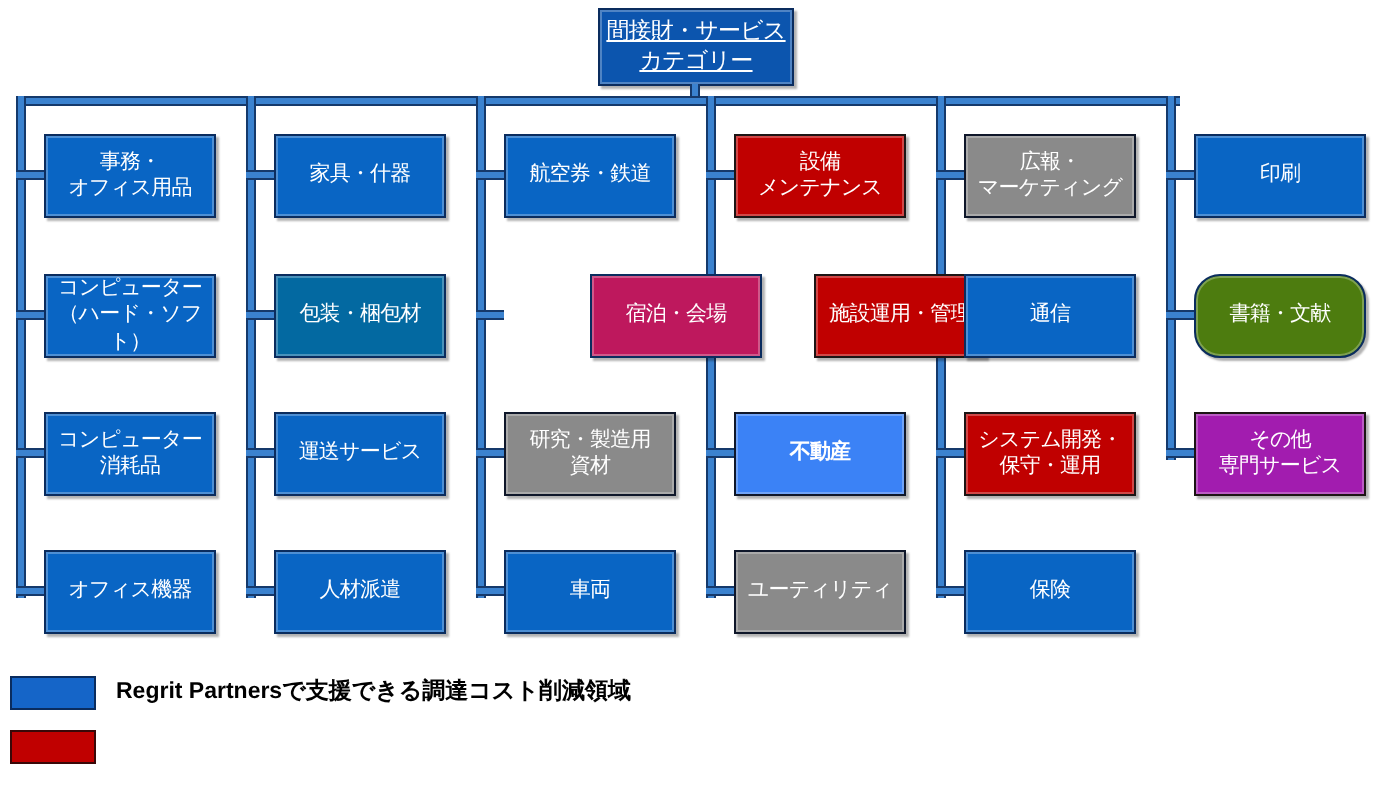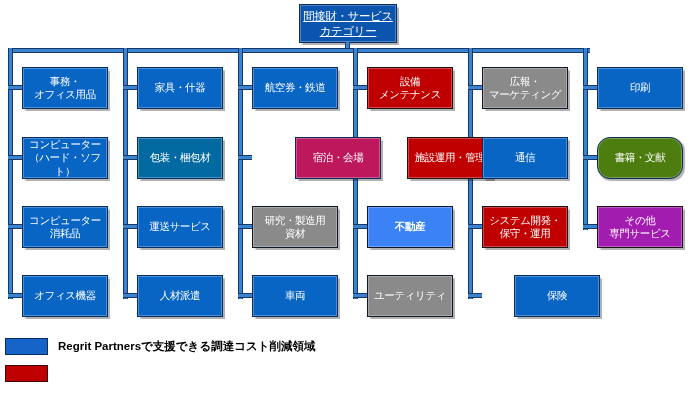--- a/index.html
+++ b/index.html
@@ -92,21 +92,21 @@
       <div class="box red" style="left: 367px; top: 67px; background: rgb(192, 0, 0);">設備
 メンテナンス</div>
       <div class="box red" style="left: 367px; top: 137px; background: rgb(192, 0, 0); margin-left: 40px;">施設運用・管理</div>
       <div class="box gray" style="left: 367px; top: 206px; background: #3b82f6; font-weight: bold;">不動産</div>
       <div class="box gray" style="left: 367px; top: 275px; background: rgb(138, 138, 138);">ユーティリティ</div>
       <div class="box gray" style="left: 482px; top: 67px; background: rgb(138, 138, 138);">広報・
 マーケティング</div>
       <div class="box blue" style="left: 482px; top: 137px; background: rgb(9, 101, 196);">通信</div>
       <div class="box red" style="left: 482px; top: 206px; background: rgb(192, 0, 0);">システム開発・
 保守・運用</div>
-      <div class="box blue" style="left: 482px; top: 275px; background: rgb(9, 101, 196); margin-left: 32px;">保険</div>
+      <div class="box blue" style="left: 482px; top: 275px; background: rgb(9, 101, 196);">保険</div>
       <div class="box blue" style="left: 597px; top: 67px; background: rgb(9, 101, 196);">印刷</div>
       <div class="box blue" style="left: 597px; top: 137px; background: #4d7c0f; border-radius: 13px;">書籍・文献</div>
       <div class="box red" style="left: 597px; top: 206px; background: #a21caf;">その他
 専門サービス</div>
     </div>
 
   <div class="legend">
     <div class="legend-row" style="top:2px;">
       <span class="swatch blue-sw" style="background: rgb(21, 101, 200);"></span>
       <span class="legend-text">Regrit Partnersで支援できる調達コスト削減領域</span>

